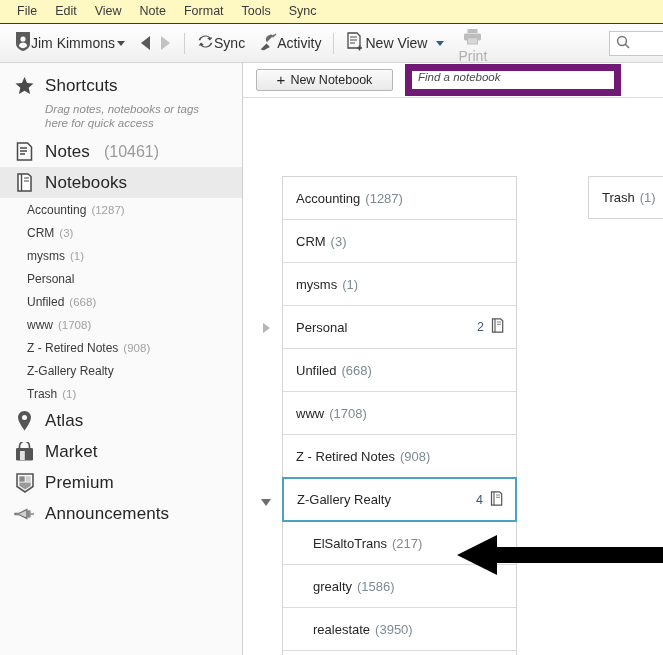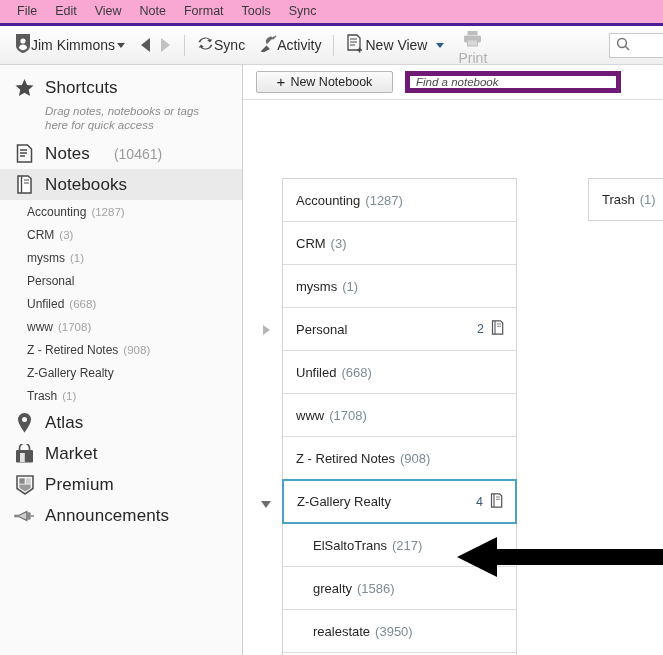--- a/index.html
+++ b/index.html
@@ -7,24 +7,24 @@
     width:663px;height:655px;overflow:hidden;
     background:#ffffff;
     font-family:"Liberation Sans","DejaVu Sans",sans-serif;
     font-size:13px;color:#2b2b2b;
     -webkit-font-smoothing:antialiased;
   }
   #app{position:relative;width:663px;height:655px;overflow:hidden;background:#fff;}
 
   
   .menubar{
-    height:23px;background:#f9a8d4;
+    height:23px;background:#fef9c3;
     display:flex;align-items:center;
     padding-left:8px;
-    border-bottom:3px solid #4c1d95;
+    border-bottom:1px solid #4c1d95;
   }
   .menubar .mi{
     font-size:12.5px;color:#3a3a3a;
     padding:0 9px;line-height:23px;cursor:default;
   }
 
   
   .toolbar{
     height:38px;
     background:linear-gradient(to bottom,#fefefe 0%,#f7f7f7 55%,#efefef 100%);
@@ -67,21 +67,21 @@
     box-sizing:border-box;
     padding-top:7px;
     position:relative;
   }
   .sb-row{
     display:flex;align-items:center;gap:10px;
     height:31px;padding-left:14px;cursor:default;
   }
   .sb-row .ico{width:21px;display:flex;justify-content:center;align-items:center;}
   .sb-title{font-size:17px;color:#262626;letter-spacing:.1px;}
-  .sb-count{font-size:14px;color:#9a9a9a;margin-left:14px;}
+  .sb-count{font-size:16px;color:#9a9a9a;margin-left:4px;}
   .sb-row.sel{background:#eaeaea;}
   .sb-hint{
     font-size:11.5px;color:#8d8d8d;font-style:italic;
     line-height:14px;padding:1px 26px 6px 45px;
   }
   .nb-row{
     height:23px;display:flex;align-items:center;
     padding-left:27px;font-size:12px;color:#3a3a3a;cursor:default;
   }
   .nb-row .c{color:#a2a2a2;margin-left:5px;font-size:11.5px;}
@@ -95,23 +95,23 @@
   }
   .newnb{
     height:22px;min-width:137px;box-sizing:border-box;
     border:1px solid #b6b6b6;border-radius:2px;
     background:linear-gradient(to bottom,#fbfbfb,#e9e9e9);
     display:flex;align-items:center;justify-content:center;gap:5px;
     font-size:12.5px;color:#262626;cursor:default;
   }
   .plus{font-size:15px;line-height:12px;font-weight:400;}
   .findnb{
-    width:216px;height:22px;box-sizing:border-box;
-    border:5px solid #701a75;background:#fff;
-    display:flex;align-items:flex-end;padding-left:6px;
+    width:216px;height:32px;box-sizing:border-box;
+    border:7px solid #701a75;background:#fff;
+    display:flex;align-items:flex-start;padding-left:6px;
   }
   .findnb span{font-size:11.5px;font-style:italic;color:#4a4a4a;}
 
   .canvas{position:relative;height:560px;overflow:hidden;}
 
   
   .nbcard{
     position:absolute;left:39px;top:78px;width:235px;
     border:1px solid #d4d4d4;box-sizing:border-box;background:#fff;
   }

